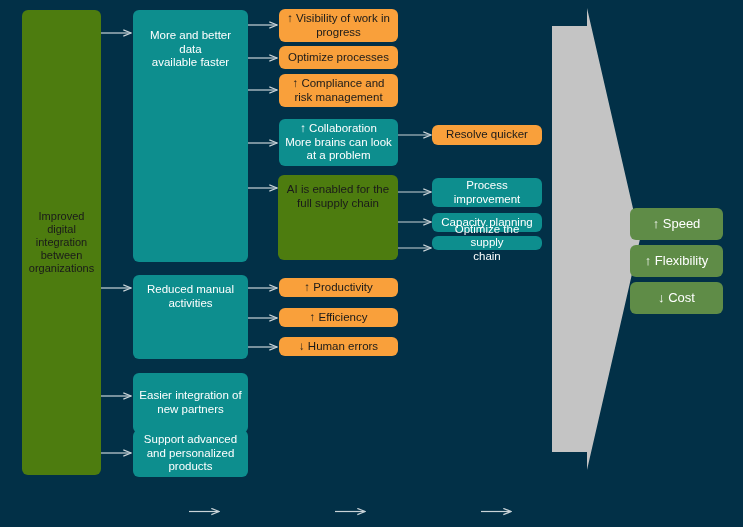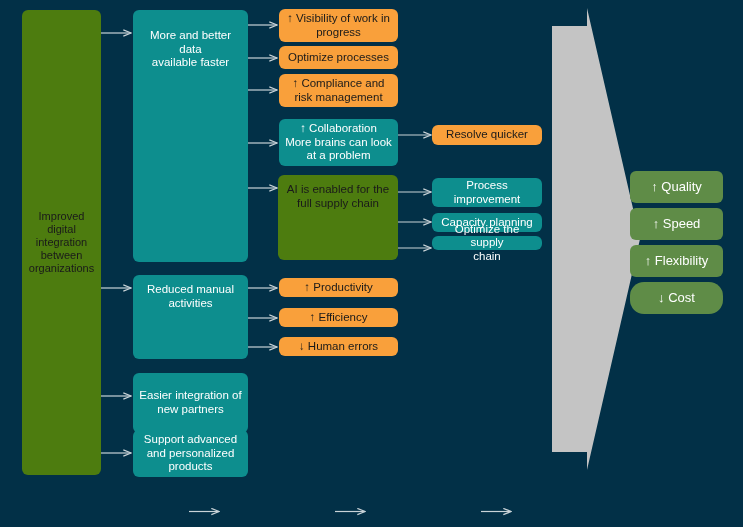--- a/index.html
+++ b/index.html
@@ -154,27 +154,26 @@
 
   <div class="node benefit" style="left:279px; top:337px; width:119px; height:19px; font-size:11.5px;">↓ Human errors</div>
 
   <div class="node change" style="left:133px; top:373px; width:115px; height:60px; font-size:11.5px;">Easier integration of
 new partners</div>
 
   <div class="node change" style="left:133px; top:430px; width:115px; height:47px; font-size:11.5px;">Support advanced
 and personalized
 products</div>
 
-  <div class="node objective" style="left:630px; top:171px; width:93px; height:32px; font-size:13px;">↑ Quality</div>
 
   <div class="node objective" style="left:630px; top:208px; width:93px; height:32px; font-size:13px;">↑ Speed</div>
 
   <div class="node objective" style="left:630px; top:245px; width:93px; height:32px; font-size:13px;text-align:center;">↑ Flexibility</div>
 
-  <div class="node objective" style="left:630px; top:282px; width:93px; height:32px; font-size:13px;border-radius:14px;">↓ Cost</div>
+  <div class="node objective" style="left:630px; top:282px; width:93px; height:32px; font-size:13px;">↓ Cost</div>
 
   <div id="key">
 
     <svg style="position:absolute; left:0; top:0; width:743px; height:35px;" viewBox="0 0 743 35" xmlns="http://www.w3.org/2000/svg">
       <g stroke="#c9d3d8" stroke-width="1.2" fill="none" marker-end="url(#ah)">
         <path d="M189,19.5 L219,19.5"></path>
         <path d="M335,19.5 L365,19.5"></path>
         <path d="M481,19.5 L511,19.5"></path>
       </g>
     </svg>

